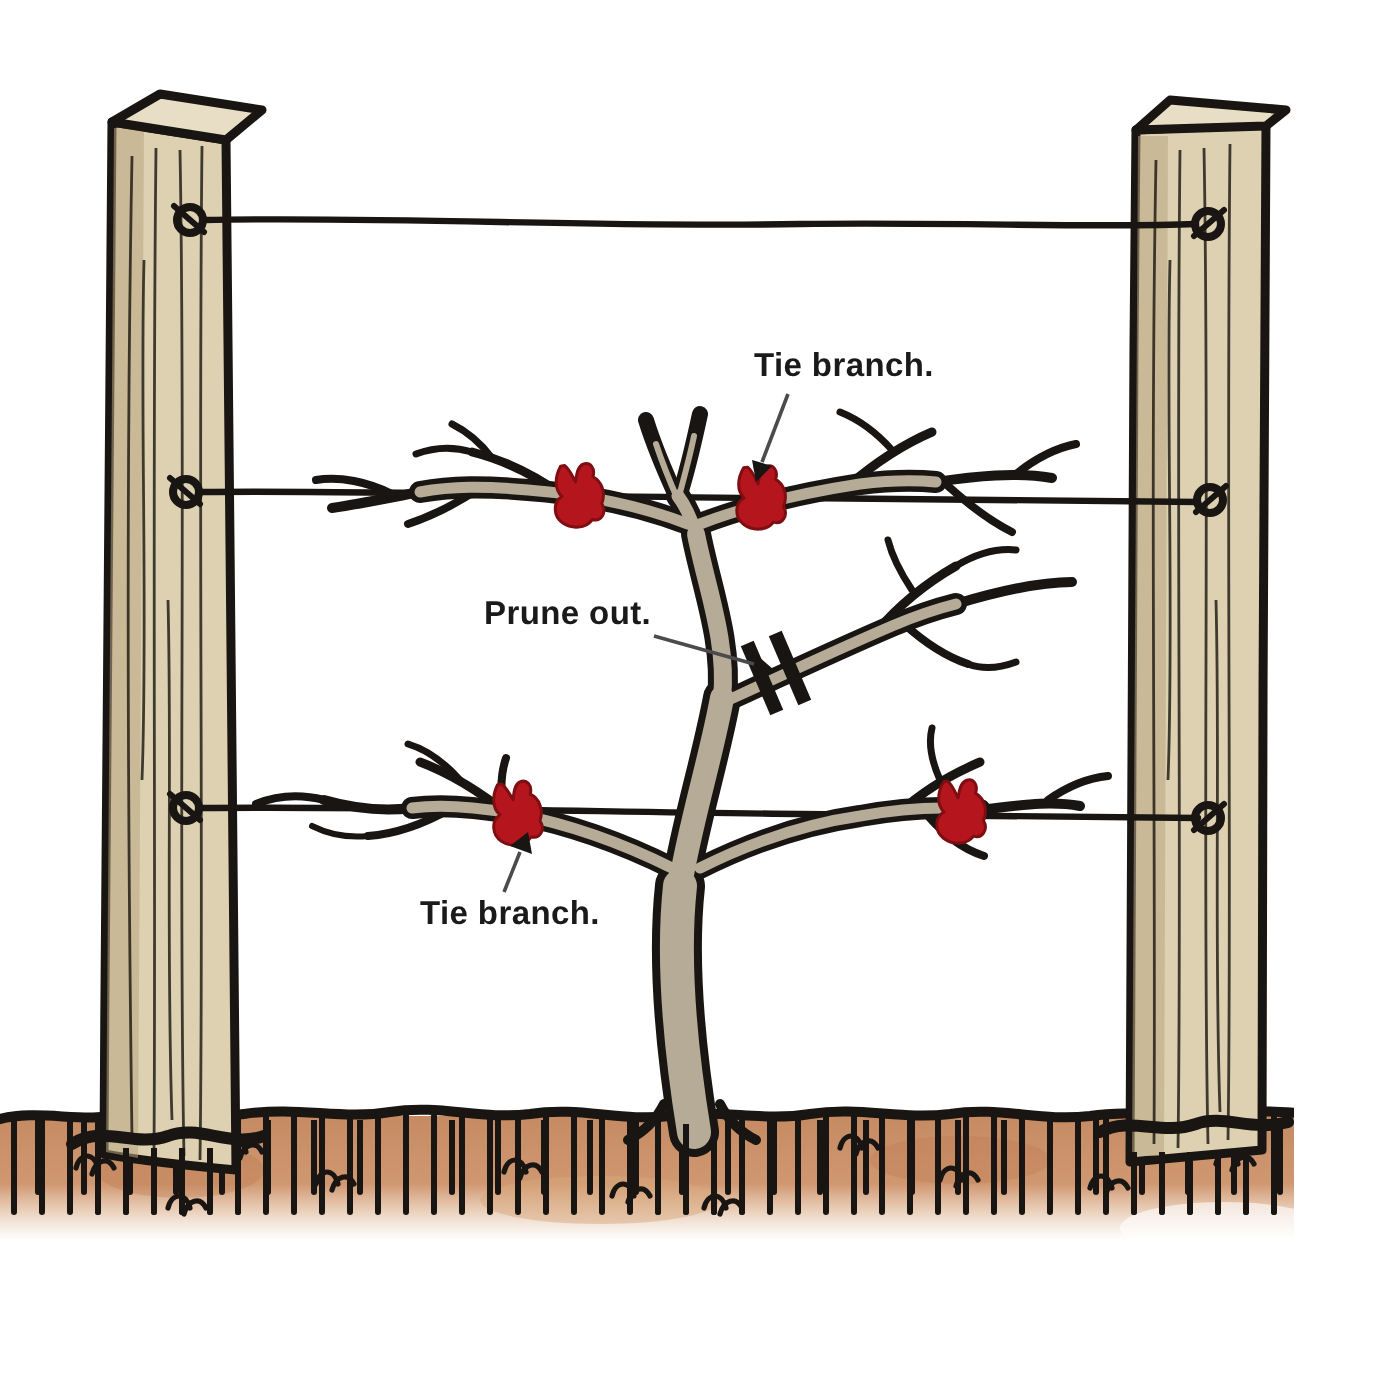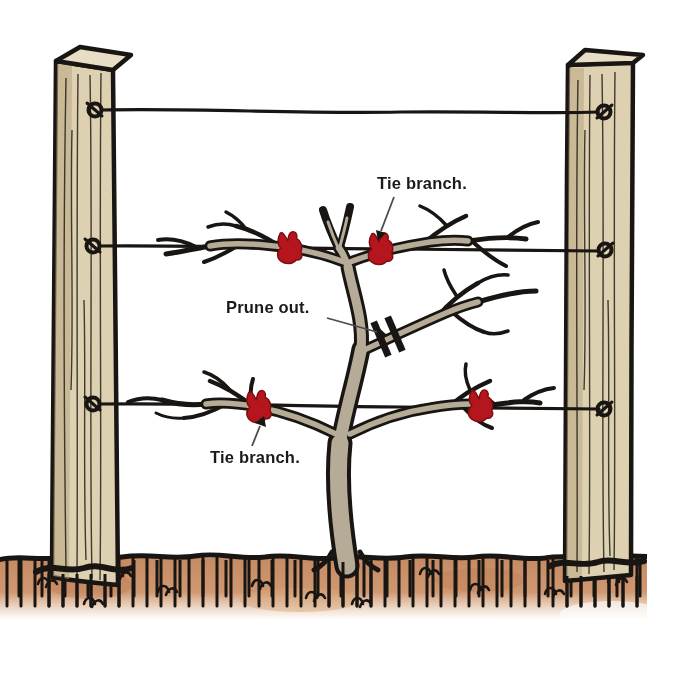--- a/index.html
+++ b/index.html
@@ -217,15 +217,15 @@
       <path class="leader" d="M 394,197 L 381,231"></path>
       <polygon class="arrowhead" points="378,241 376,230 386,233"></polygon>
       <path class="leader" d="M 327,318 L 377,332"></path>
       <polygon class="arrowhead" points="387,335 377,338 379,328"></polygon>
       <path class="leader" d="M 252,446 L 260,426"></path>
       <polygon class="arrowhead" points="264,416 266,427 255,423"></polygon>
     </g>
   </svg>
 
   <div class="ann-label" style="left:377px;top:174px">Tie branch.</div>
-  <div class="ann-label" style="left:226px;top:298px">Prune out.</div>
+  <div class="ann-label" style="left:242px;top:298px">Prune out.</div>
   <div class="ann-label" style="left:210px;top:448px">Tie branch.</div>
 </div>
 
 </body></html>

